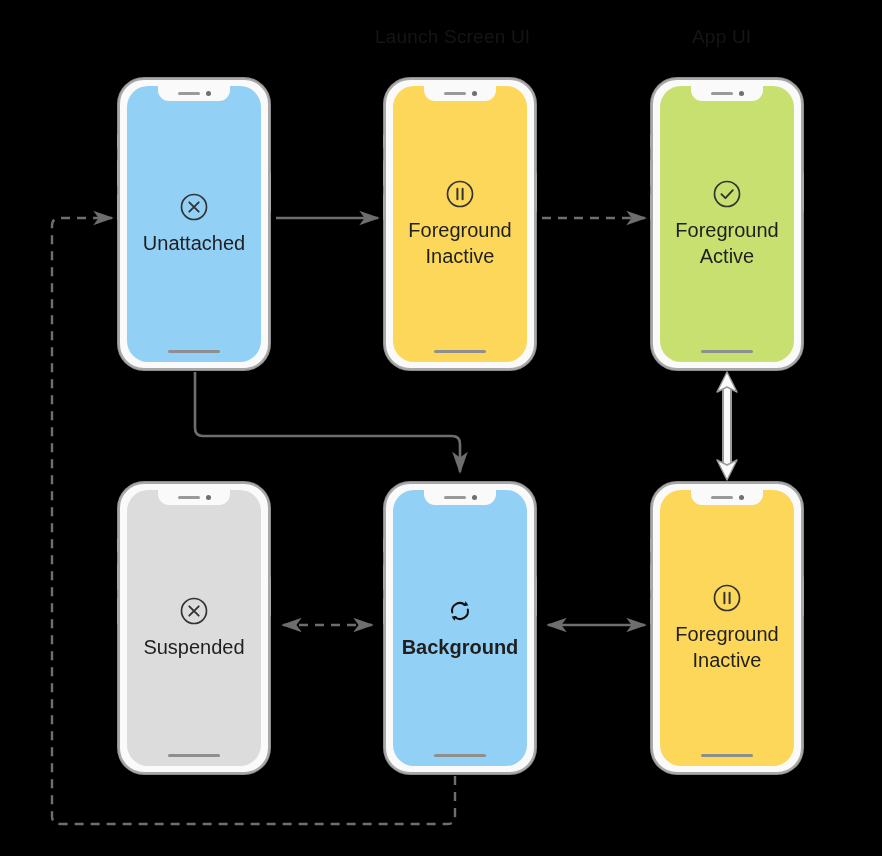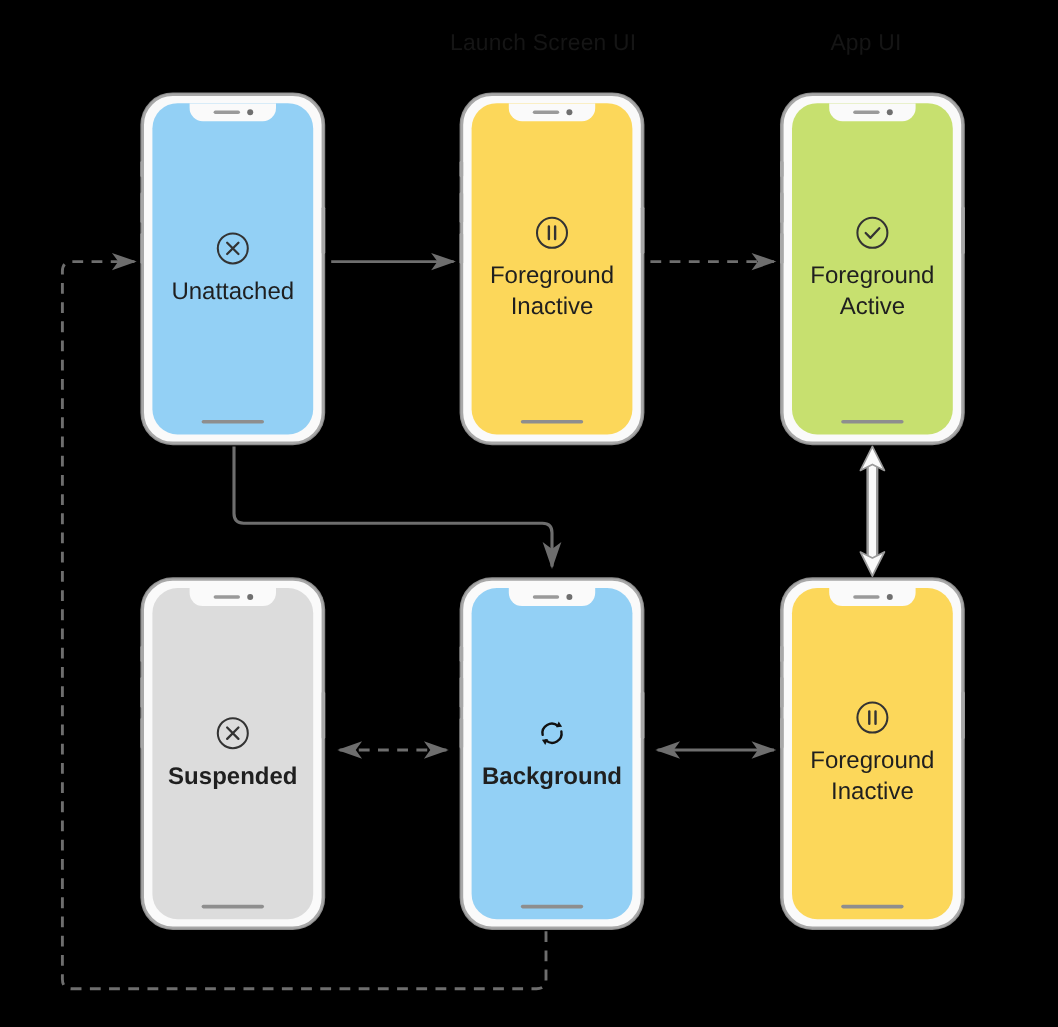--- a/index.html
+++ b/index.html
@@ -181,21 +181,21 @@
           <circle cx="15" cy="15" r="12.5" fill="none" stroke="#333" stroke-width="1.7"></circle>
           <path d="M9.4,15.2 L13.4,19.2 L20.8,11.2" fill="none" stroke="#333" stroke-width="1.9" stroke-linecap="round" stroke-linejoin="round"></path>
         </svg>
       </span>
       <div class="state-label">Foreground
 Active</div>
       <span class="home-ind"></span>
     </div>
   </div>
 
-  <div class="phone" style="left:118px; top:482px;font-weight:bold;">
+  <div class="phone" style="left:118px; top:482px;">
     <span class="btn-l1"></span>
     <span class="btn-l2"></span>
     <span class="btn-l3"></span>
     <span class="btn-r"></span>
     <div class="screen" style="background:#dcdcdc">
       <div class="notch">
         <span class="speaker"></span>
         <span class="cam"></span>
       </div>
       <span class="state-icon">

